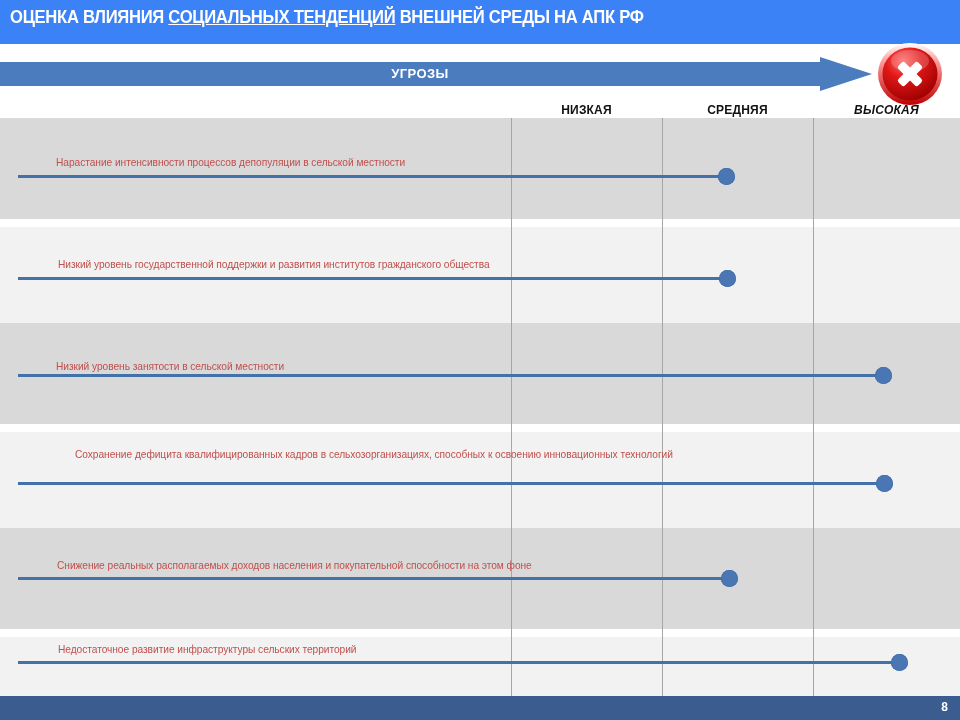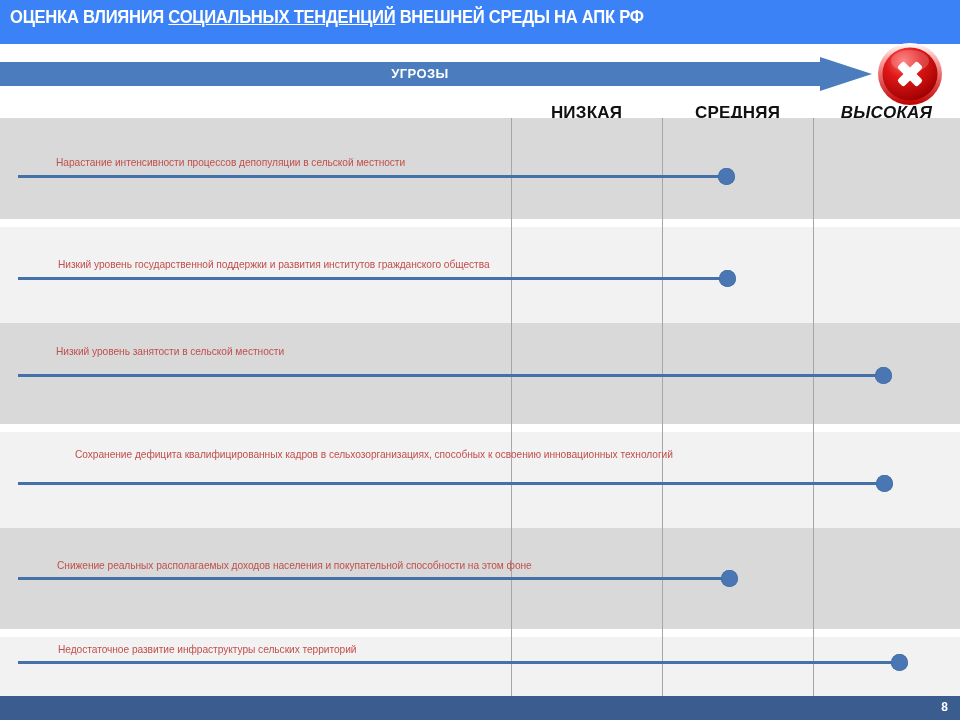--- a/index.html
+++ b/index.html
@@ -62,21 +62,21 @@
   #red-x {
     position: absolute;
     left: 877px; top: 42px;
     width: 66px; height: 64px;
   }
 
   
   .scale-label {
     position: absolute;
     top: 103px;
-    font-size: 17px;
+    font-size: 12px;
     font-weight: bold;
     color: #111111;
     text-align: center;
     letter-spacing: 0.2px;
   }
 
   
   #plot {
     position: absolute;
     left: 0; top: 118px;
@@ -193,21 +193,21 @@
     <div class="row-dot" style="left:718px;top:50px;"></div>
   </div>
 
   <div>
     <div class="row-label" style="left:26px;top:140px;width:700px;">Низкий уровень государственной поддержки и развития институтов гражданского общества</div>
     <div class="row-line" style="top:159px;width:709px;"></div>
     <div class="row-dot" style="left:719px;top:152px;"></div>
   </div>
 
   <div>
-    <div class="row-label" style="left:24px;top:227px;width:700px;">Низкий уровень занятости в сельской местности</div>
+    <div class="row-label" style="left:24px;top:242px;width:700px;">Низкий уровень занятости в сельской местности</div>
     <div class="row-line" style="top:256px;width:865px;"></div>
     <div class="row-dot" style="left:875px;top:249px;"></div>
   </div>
 
   <div>
     <div class="row-label" style="left:43px;top:330px;width:690px;">Сохранение дефицита квалифицированных кадров в сельхозорганизациях, способных к освоению инновационных технологий</div>
     <div class="row-line" style="top:364px;width:866px;"></div>
     <div class="row-dot" style="left:876px;top:357px;"></div>
   </div>
 

